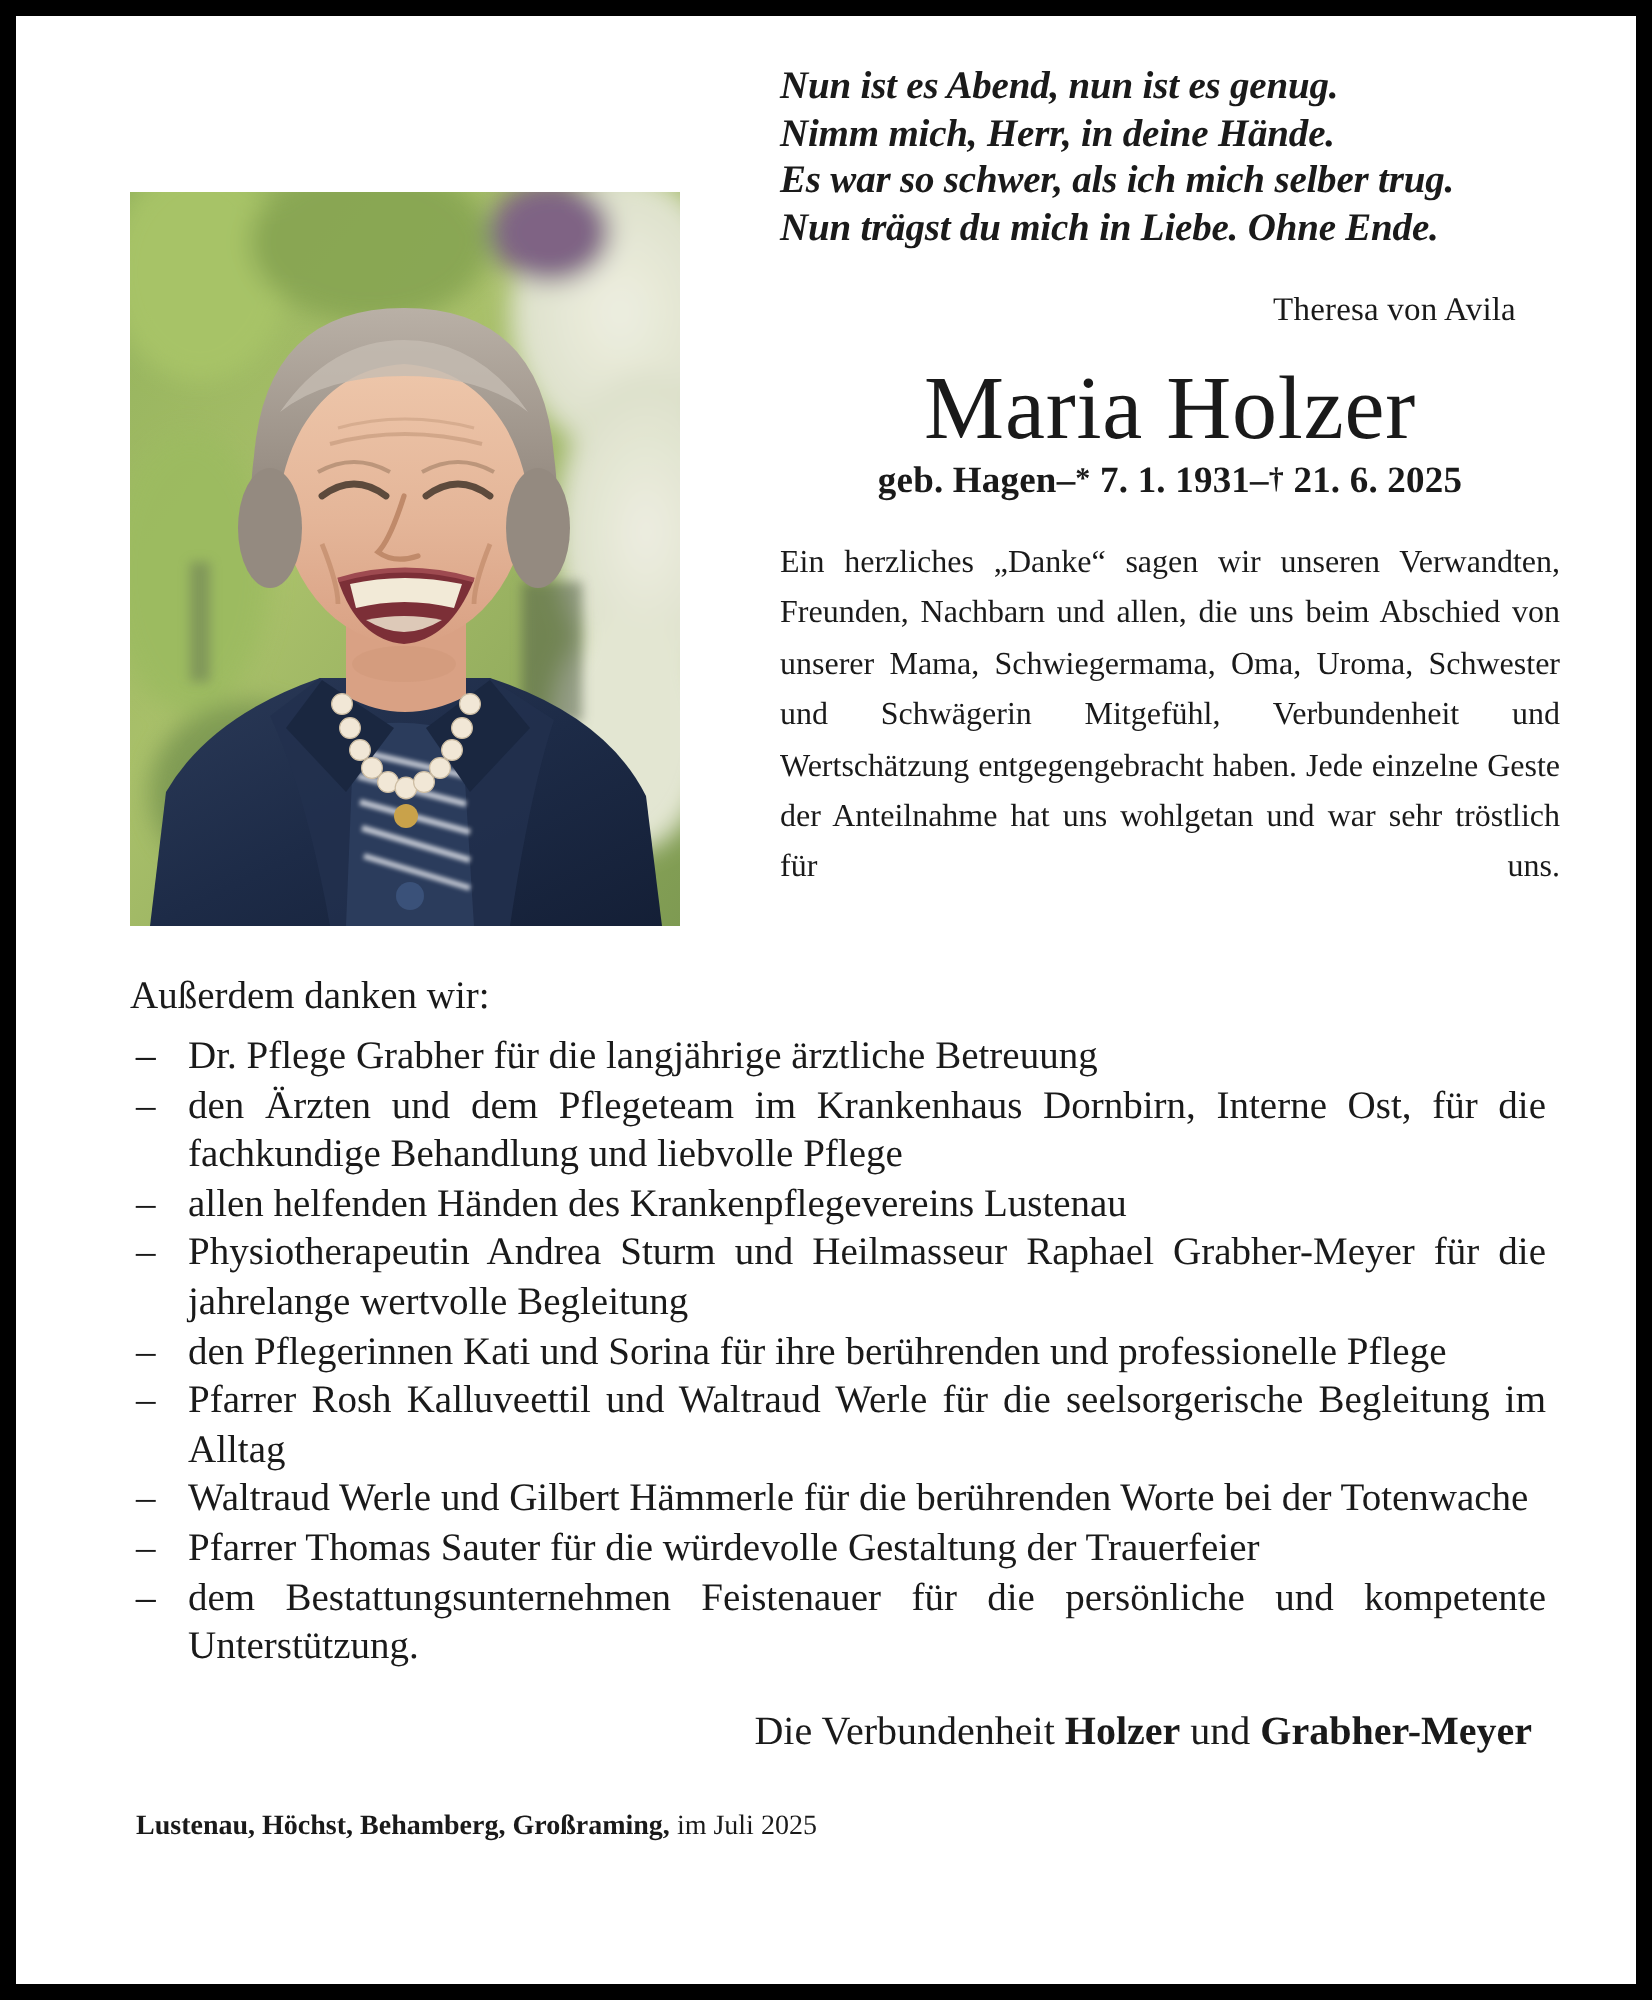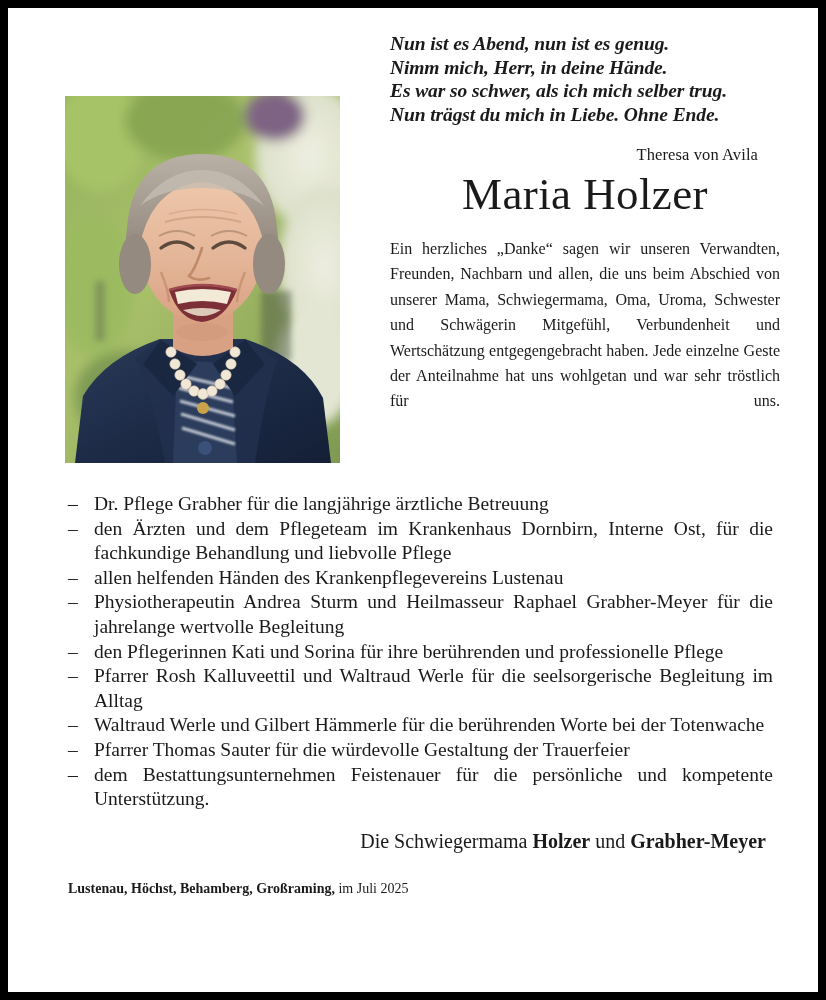--- a/index.html
+++ b/index.html
@@ -63,21 +63,21 @@
   }
   .poem-author {
     margin-top: 19px;
     text-align: right;
     font-size: 16.5px;
     padding-right: 22px;
     letter-spacing: 0.1px;
   }
 
   .name {
-    margin-top: 4px;
+    margin-top: 14px;
     text-align: center;
     font-size: 45px;
     line-height: 50px;
     letter-spacing: 0.4px;
     font-weight: 400;
   }
   .dates {
     margin-top: 2px;
     text-align: center;
     font-size: 18.5px;
@@ -275,43 +275,49 @@
 
       <div class="rightcol">
         <div class="poem">Nun ist es Abend, nun ist es genug.
 Nimm mich, Herr, in deine Hände.
 Es war so schwer, als ich mich selber trug.
 Nun trägst du mich in Liebe. Ohne Ende.</div>
         <div class="poem-author">Theresa von Avila</div>
 
         <div class="name">Maria Holzer</div>
 
+        <div class="dates">
+          <span>geb. Hagen</span><span>–</span><span class="sym">*</span>
+          <span>7. 1. 1931</span><span>–</span><span class="sym">†</span>
+          <span>21. 6. 2025</span>
+        </div>
 
         <div class="thanks">Ein herzliches „Danke“ sagen wir unseren Verwandten, Freunden, Nachbarn und allen, die uns beim Abschied von unserer Mama, Schwiegermama, Oma, Uroma, Schwester und Schwägerin Mitgefühl, Verbundenheit und Wertschätzung entgegengebracht haben. Jede einzelne Geste der Anteilnahme hat uns wohlgetan und war sehr tröstlich für uns.</div>
       </div>
     </div>
 
     <div class="bottom">
+      <div class="also">Außerdem danken wir:</div>
 
       <ul class="thank-list">
           <li><span class="dash">–</span></li>
           <li><span class="dash">–</span><span>Dr. Pflege Grabher für die langjährige ärztliche Betreuung</span></li>
           <li class="just"><span class="dash">–</span><span>den Ärzten und dem Pflegeteam im Krankenhaus Dornbirn, Interne Ost, für die fachkundige Behandlung und liebvolle Pflege</span></li>
           <li><span class="dash">–</span><span>allen helfenden Händen des Krankenpflegevereins Lustenau</span></li>
           <li class="just"><span class="dash">–</span><span>Physiotherapeutin Andrea Sturm und Heilmasseur Raphael Grabher-Meyer für die jahrelange wertvolle Begleitung</span></li>
           <li class="just"><span class="dash">–</span><span>den Pflegerinnen Kati und Sorina für ihre berührenden und professionelle Pflege</span></li>
           <li class="just"><span class="dash">–</span><span>Pfarrer Rosh Kalluveettil und Waltraud Werle für die seelsorgerische Begleitung im Alltag</span></li>
           <li class="just"><span class="dash">–</span><span>Waltraud Werle und Gilbert Hämmerle für die berührenden Worte bei der Totenwache</span></li>
           <li><span class="dash">–</span><span>Pfarrer Thomas Sauter für die würdevolle Gestaltung der Trauerfeier</span></li>
           <li class="just"><span class="dash">–</span></li>
           <li class="just"><span class="dash">–</span><span>dem Bestattungsunternehmen Feistenauer für die persönliche und kompetente Unterstützung.</span></li>
         </ul>
 
       <div class="families">
-        <span>Die Schwiegermama </span><b>Holzer</b><span> und </span><b>Grabher-Meyer</b>
+        <span>Die Verbundenheit </span><b>Holzer</b><span> und </span><b>Grabher-Meyer</b>
       </div>
 
       <div class="places">
         <b>Lustenau, Höchst, Behamberg, Großraming,</b><span> im Juli 2025</span>
       </div>
     </div>
 
   </div>
 </div>
 

